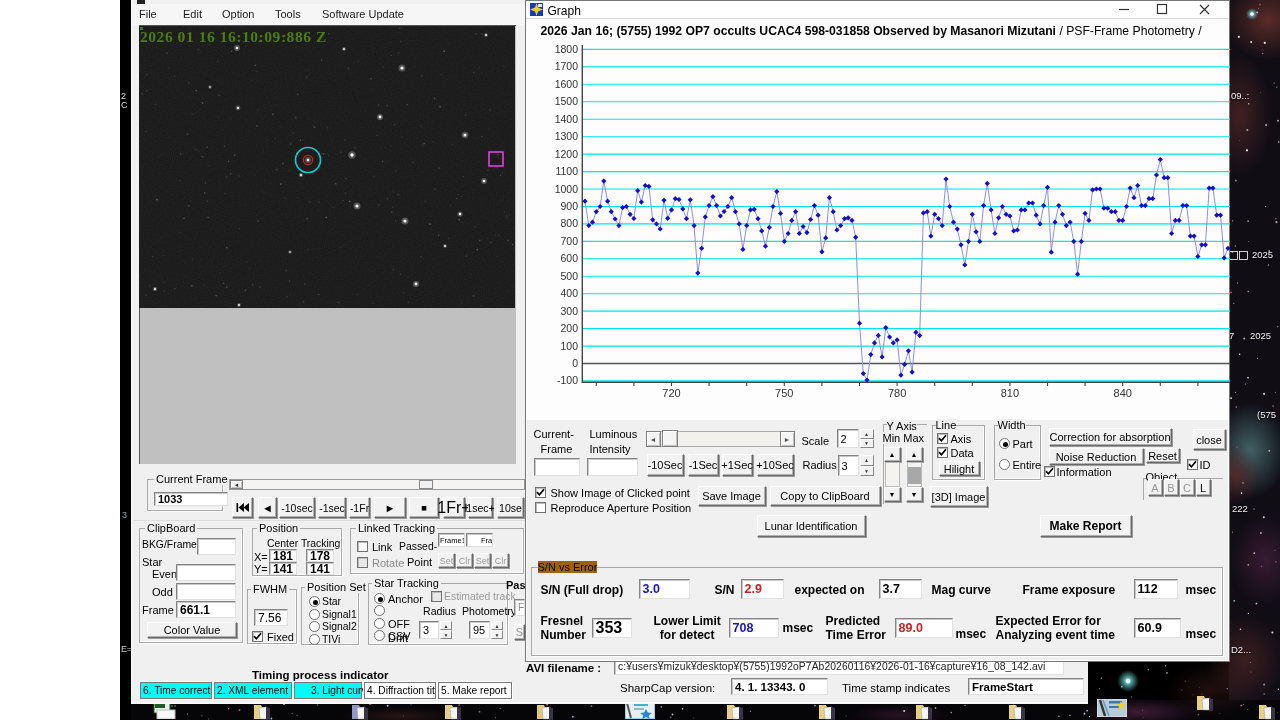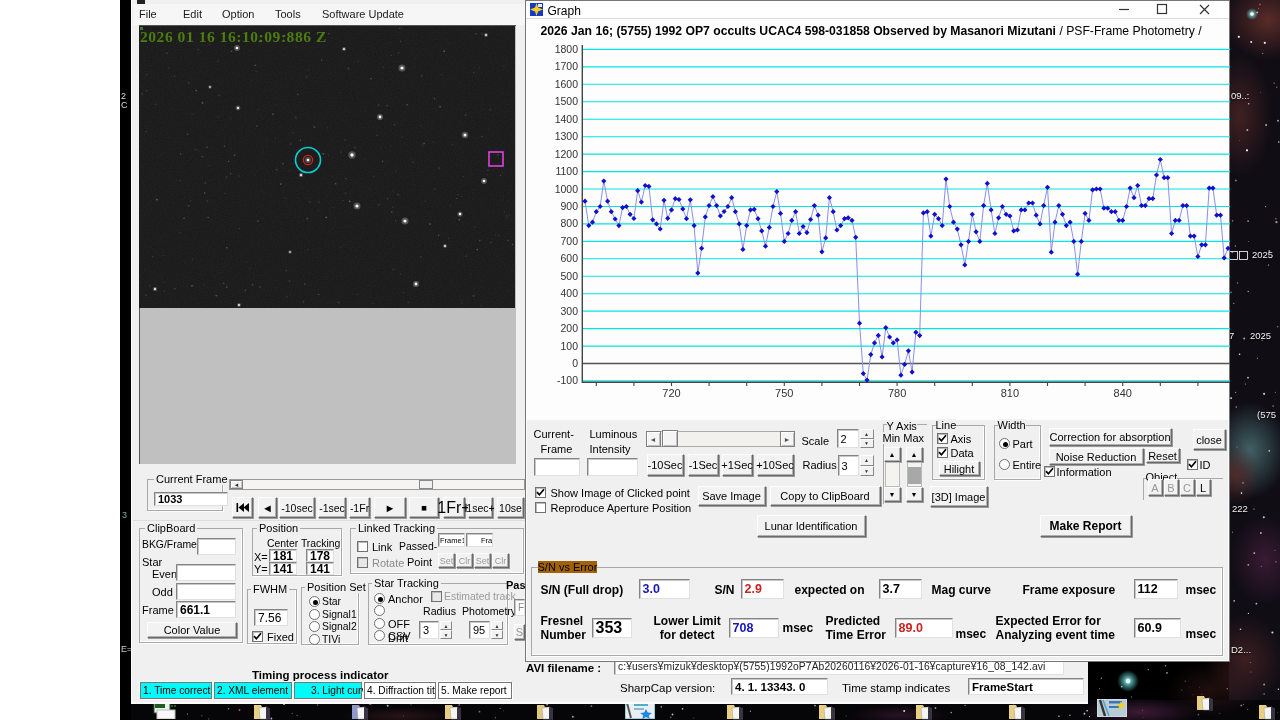--- a/index.html
+++ b/index.html
@@ -700,21 +700,21 @@
   </div>
 <div class="ab tb" style="left:469px;top:621px;width:21px;height:18px">95</div>
 <div class="ab spin" style="left:491px;top:621px;width:12px;height:18px">
     <div>▲</div>
     <div>▼</div>
   </div>
 <div class="ab lbl b" style="left:506px;top:579px">Pass</div>
 <div class="ab tb" style="left:514px;top:599px;width:11px;height:17px;color:#888;font-size:10px">Fr</div>
 <div class="ab btn" style="left:514px;top:624px;width:11px;height:16px;color:#999">S</div>
 <div class="ab lbl b" style="left:252px;top:669px;font-size:11.5px">Timing process indicator</div>
-<div class="ab" style="left:140px;top:682px;width:72px;height:17px;background:#00fbfb;border:1px solid #777;box-shadow:-1px -1px 0 #fff,1px 1px 0 #fff;display:flex;align-items:center;padding-left:2px;font-size:10.2px;white-space:nowrap">1. Time correct</div>
+<div class="ab" style="left:140px;top:682px;width:72px;height:17px;background:#00fbfb;border:1px solid #777;box-shadow:-1px -1px 0 #fff,1px 1px 0 #fff;display:flex;align-items:center;padding-left:2px;font-size:10.2px;white-space:nowrap">6. Time correct</div>
 <div class="ab" style="left:214px;top:682px;width:78px;height:17px;background:#00fbfb;border:1px solid #777;box-shadow:-1px -1px 0 #fff,1px 1px 0 #fff;display:flex;align-items:center;padding-left:2px;font-size:10.2px;white-space:nowrap">2. XML element</div>
 <div class="ab" style="left:294px;top:682px;width:68px;height:17px;background:#00fbfb;border:1px solid #777;box-shadow:-1px -1px 0 #fff,1px 1px 0 #fff;display:flex;align-items:center;padding-left:16px;font-size:10.2px;white-space:nowrap">3. Light curve</div>
 <div class="ab" style="left:364px;top:682px;width:72px;height:17px;background:#fff;border:1px solid #777;box-shadow:-1px -1px 0 #fff,1px 1px 0 #fff;display:flex;align-items:center;padding-left:2px;font-size:10.2px;white-space:nowrap">4. Diffraction tit</div>
 <div class="ab" style="left:438px;top:682px;width:74px;height:17px;background:#fff;border:1px solid #777;box-shadow:-1px -1px 0 #fff,1px 1px 0 #fff;display:flex;align-items:center;padding-left:2px;font-size:10.2px;white-space:nowrap">5. Make report</div>
 <div class="ab lbl b" style="left:526px;top:662px;font-size:11.5px">AVI filename :</div>
 <div class="ab tb" style="left:614px;top:658px;width:450px;height:17px;font-size:10.3px;letter-spacing:0.1px;color:#222">c:¥users¥mizuk¥desktop¥(5755)1992oP7Ab20260116¥2026-01-16¥capture¥16_08_142.avi</div>
 <div class="ab lbl" style="left:620px;top:682px;font-size:11.5px">SharpCap version:</div>
 <div class="ab tb b" style="left:731px;top:678px;width:97px;height:17px;font-size:11.5px">4. 1. 13343. 0</div>
 <div class="ab lbl" style="left:842px;top:682px;font-size:11.5px">Time stamp indicates</div>
 <div class="ab tb b" style="left:968px;top:678px;width:116px;height:17px;font-size:11.5px">FrameStart</div>

